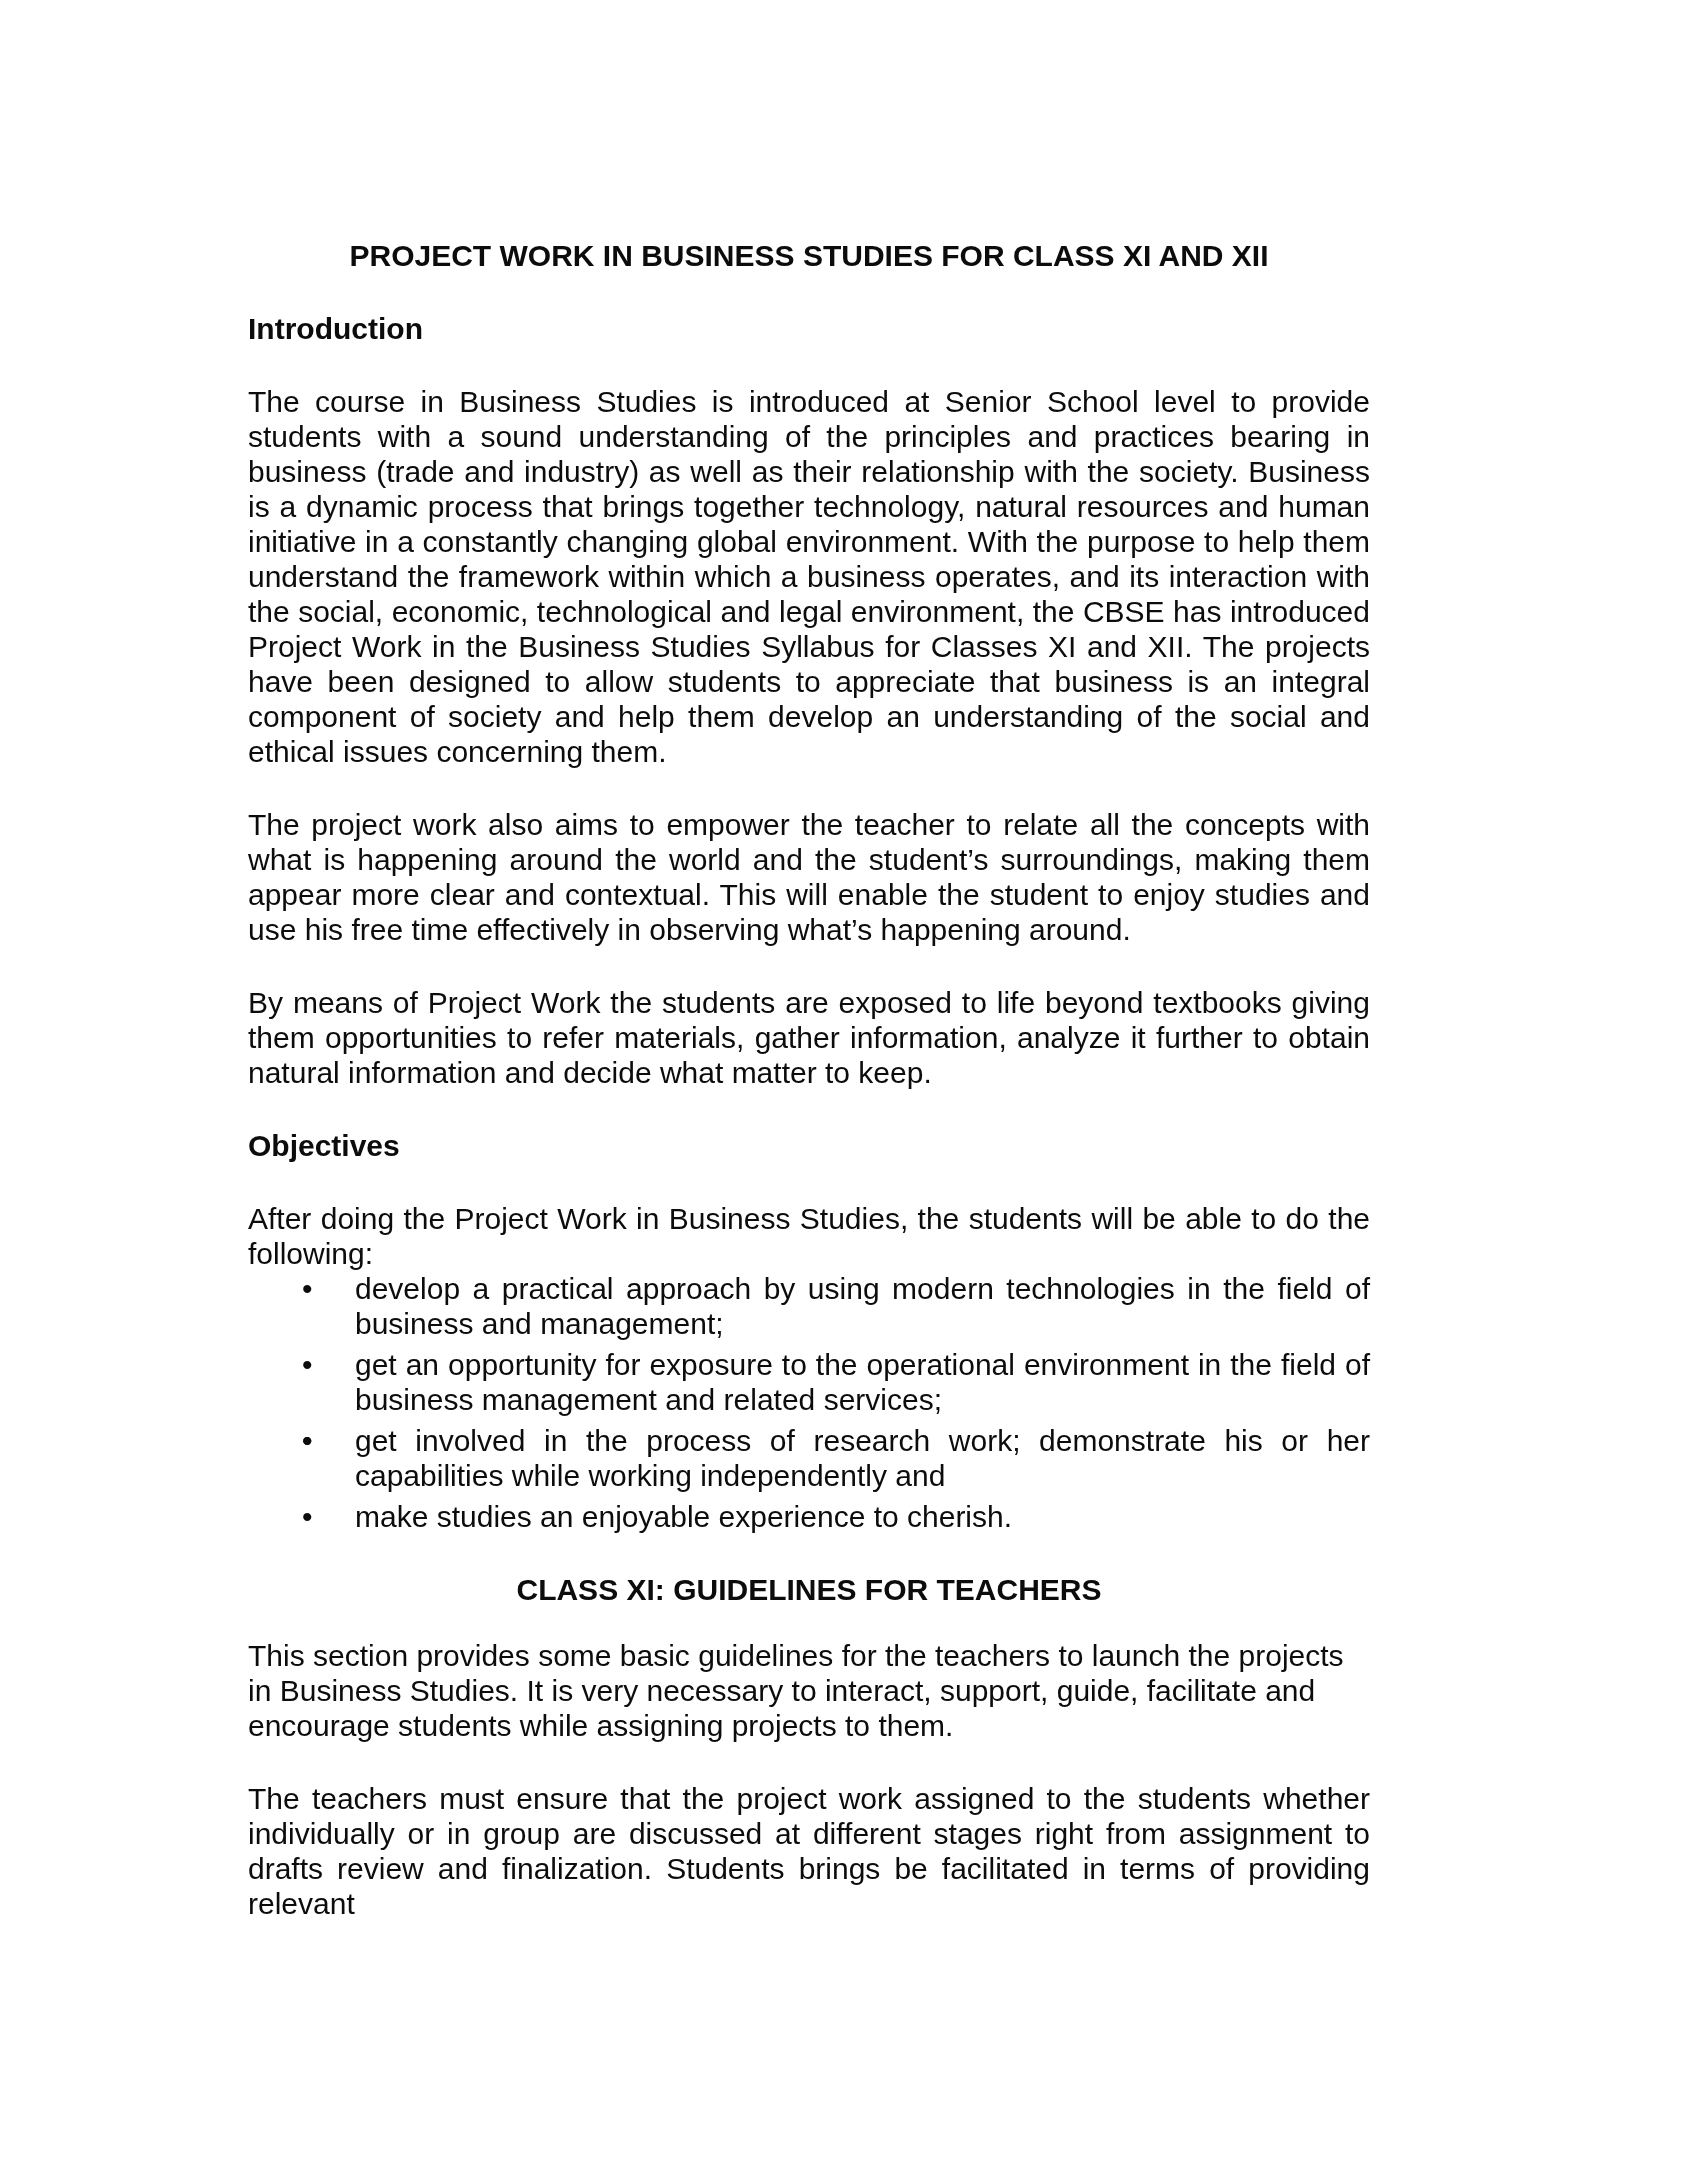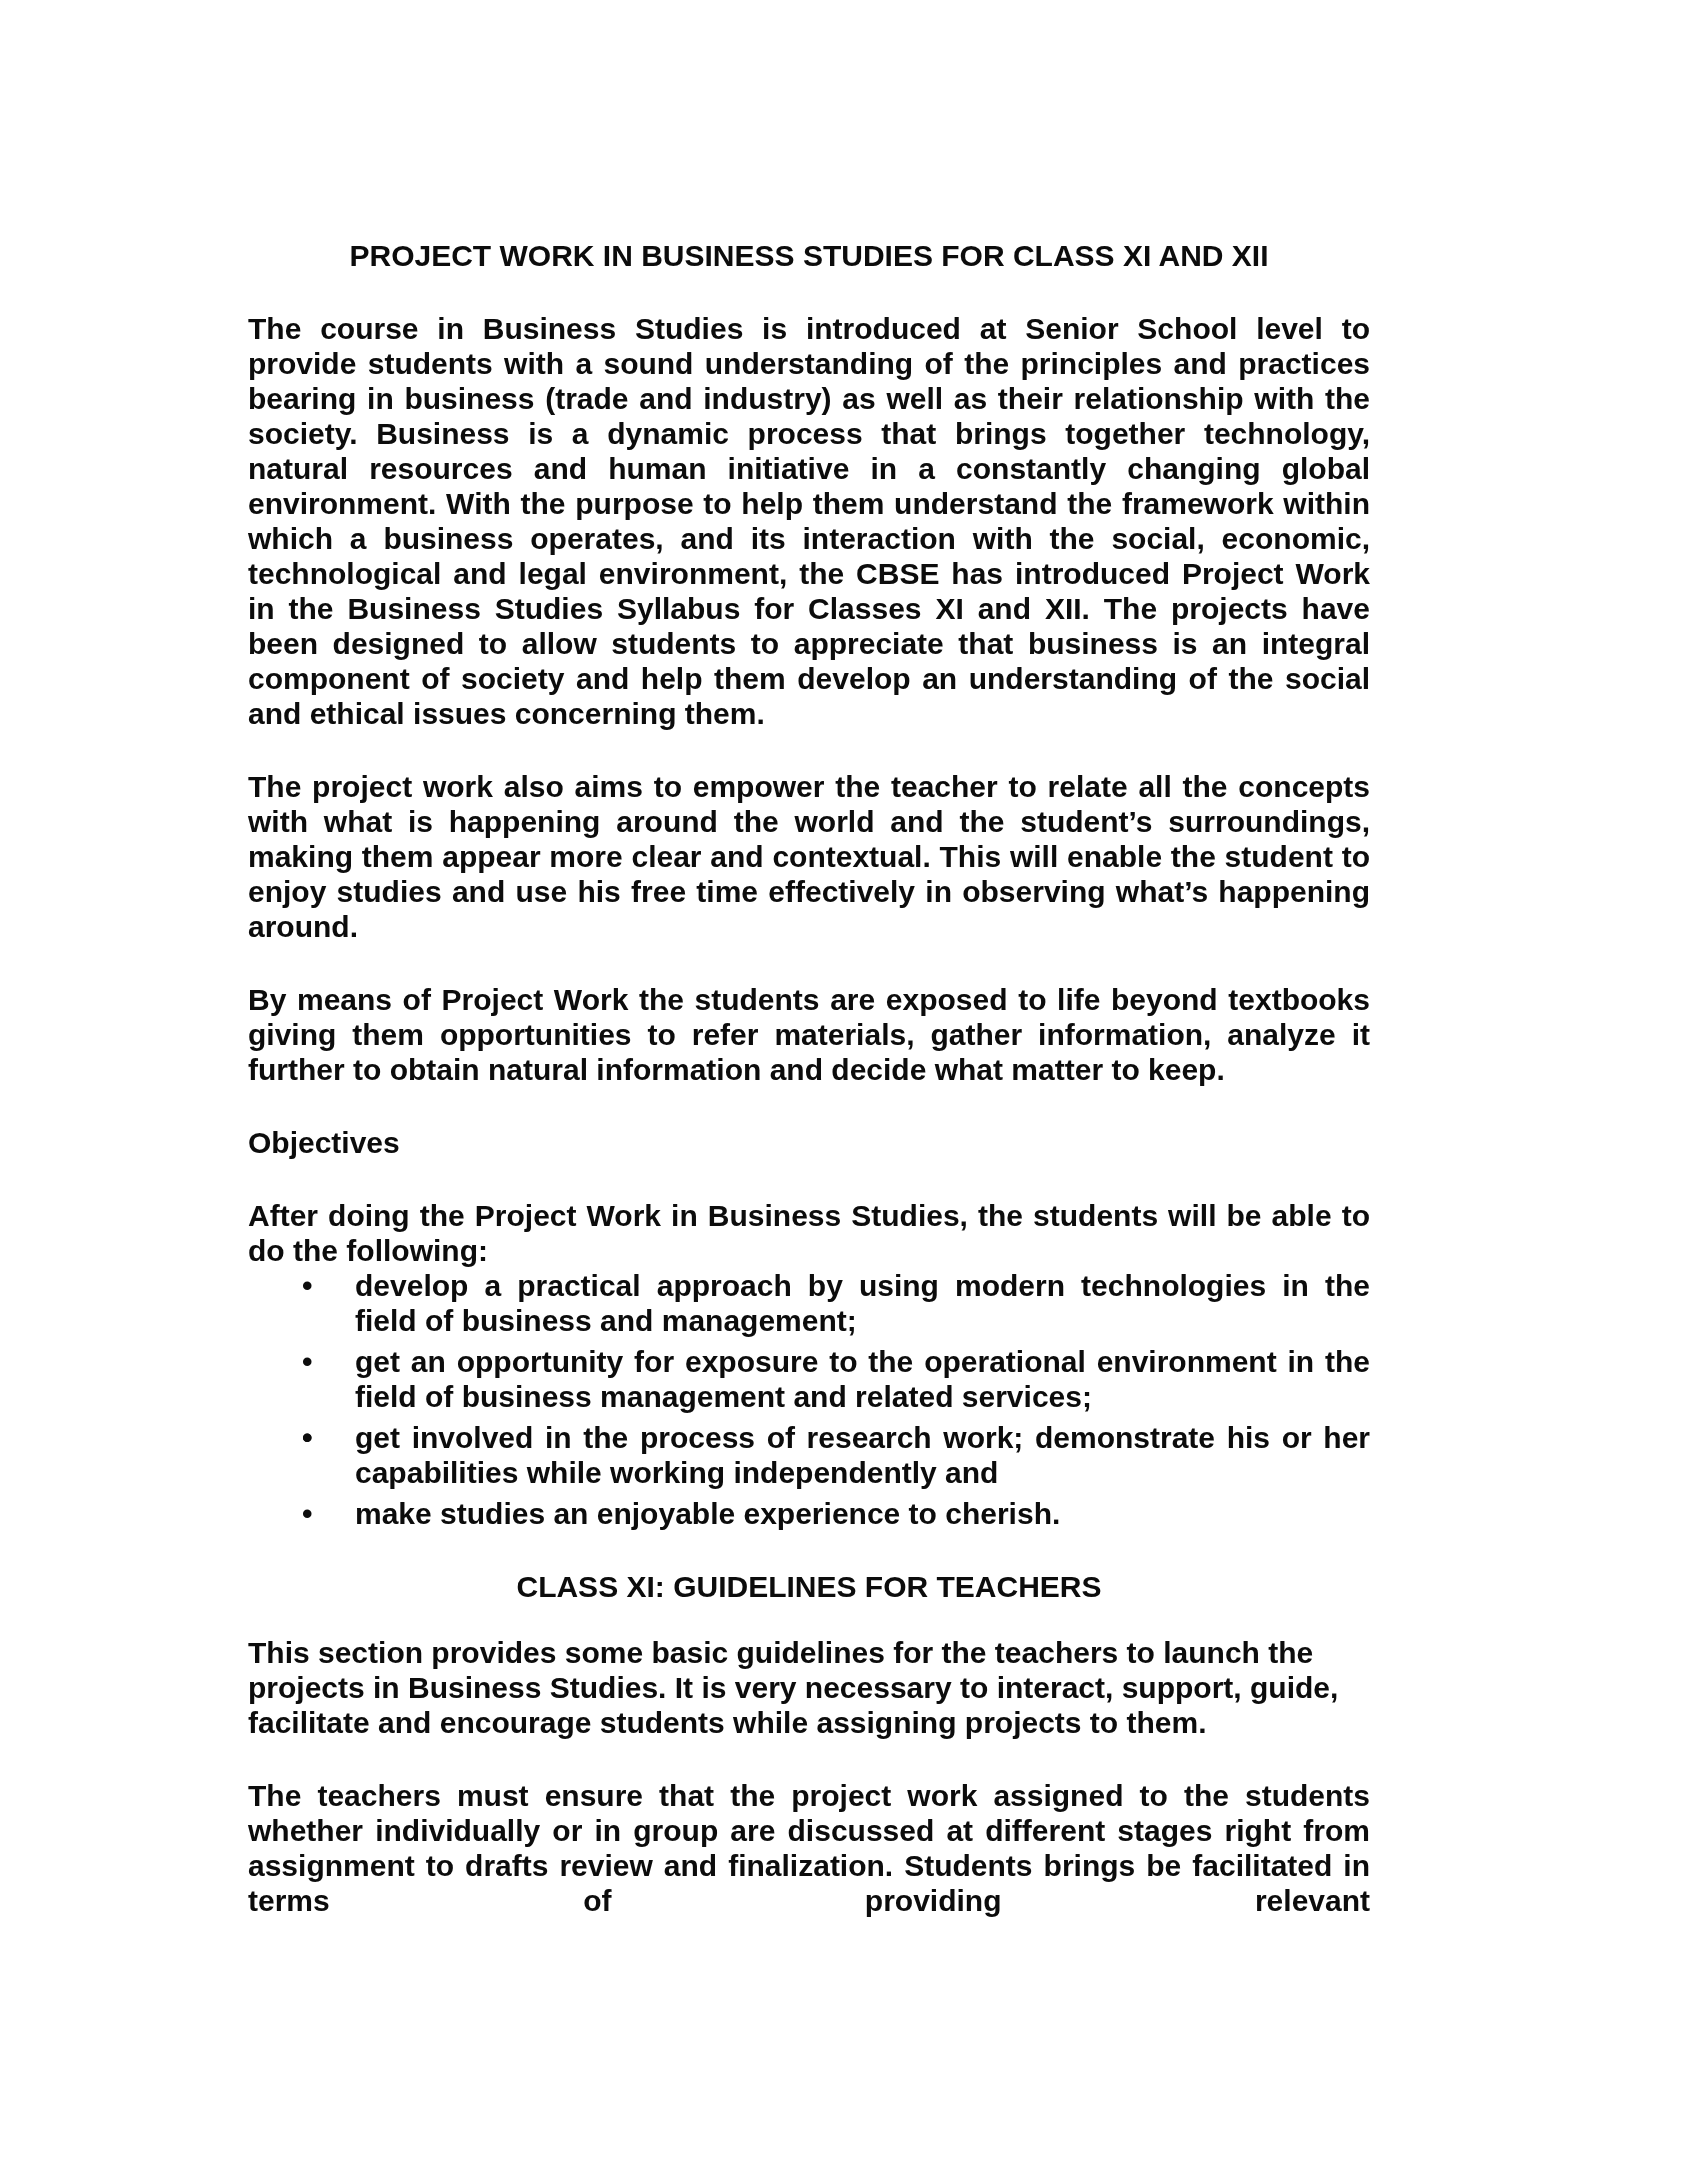--- a/index.html
+++ b/index.html
@@ -18,21 +18,21 @@
     font-size: 30px;
     line-height: 35px;
     padding: 238px 246px 0 248px;
     overflow: hidden;
   }
   h1, h2, p, ul, li {
     margin: 0;
     padding: 0;
     font-size: 30px;
     line-height: 35px;
-    font-weight: bold;
+    font-weight: normal;
   }
   .doc-title {
     font-weight: bold;
     text-align: center;
   }
   .heading-left {
     font-weight: bold;
     margin-top: 38px;
   }
   .heading-center {
@@ -72,20 +72,21 @@
     top: 0;
   }
 </style>
 </head>
 <body>
 
 <div class="page">
 
   <h1 class="doc-title">PROJECT WORK IN BUSINESS STUDIES FOR CLASS XI AND XII</h1>
 
+  <h2 class="heading-left">Introduction</h2>
 
   <p class="just">The course in Business Studies is introduced at Senior School level to provide students with a sound understanding of the principles and practices bearing in business (trade and industry) as well as their relationship with the society. Business is a dynamic process that brings together technology, natural resources and human initiative in a constantly changing global environment. With the purpose to help them understand the framework within which a business operates, and its interaction with the social, economic, technological and legal environment, the CBSE has introduced Project Work in the Business Studies Syllabus for Classes XI and XII. The projects have been designed to allow students to appreciate that business is an integral component of society and help them develop an understanding of the social and ethical issues concerning them.</p>
 
   <p class="just">The project work also aims to empower the teacher to relate all the concepts with what is happening around the world and the student’s surroundings, making them appear more clear and contextual. This will enable the student to enjoy studies and use his free time effectively in observing what’s happening around.</p>
 
   <p class="just">By means of Project Work the students are exposed to life beyond textbooks giving them opportunities to refer materials, gather information, analyze it further to obtain natural information and decide what matter to keep.</p>
 
   <h2 class="heading-left">Objectives</h2>
 
   <p class="just">After doing the Project Work in Business Studies, the students will be able to do the following:</p>

